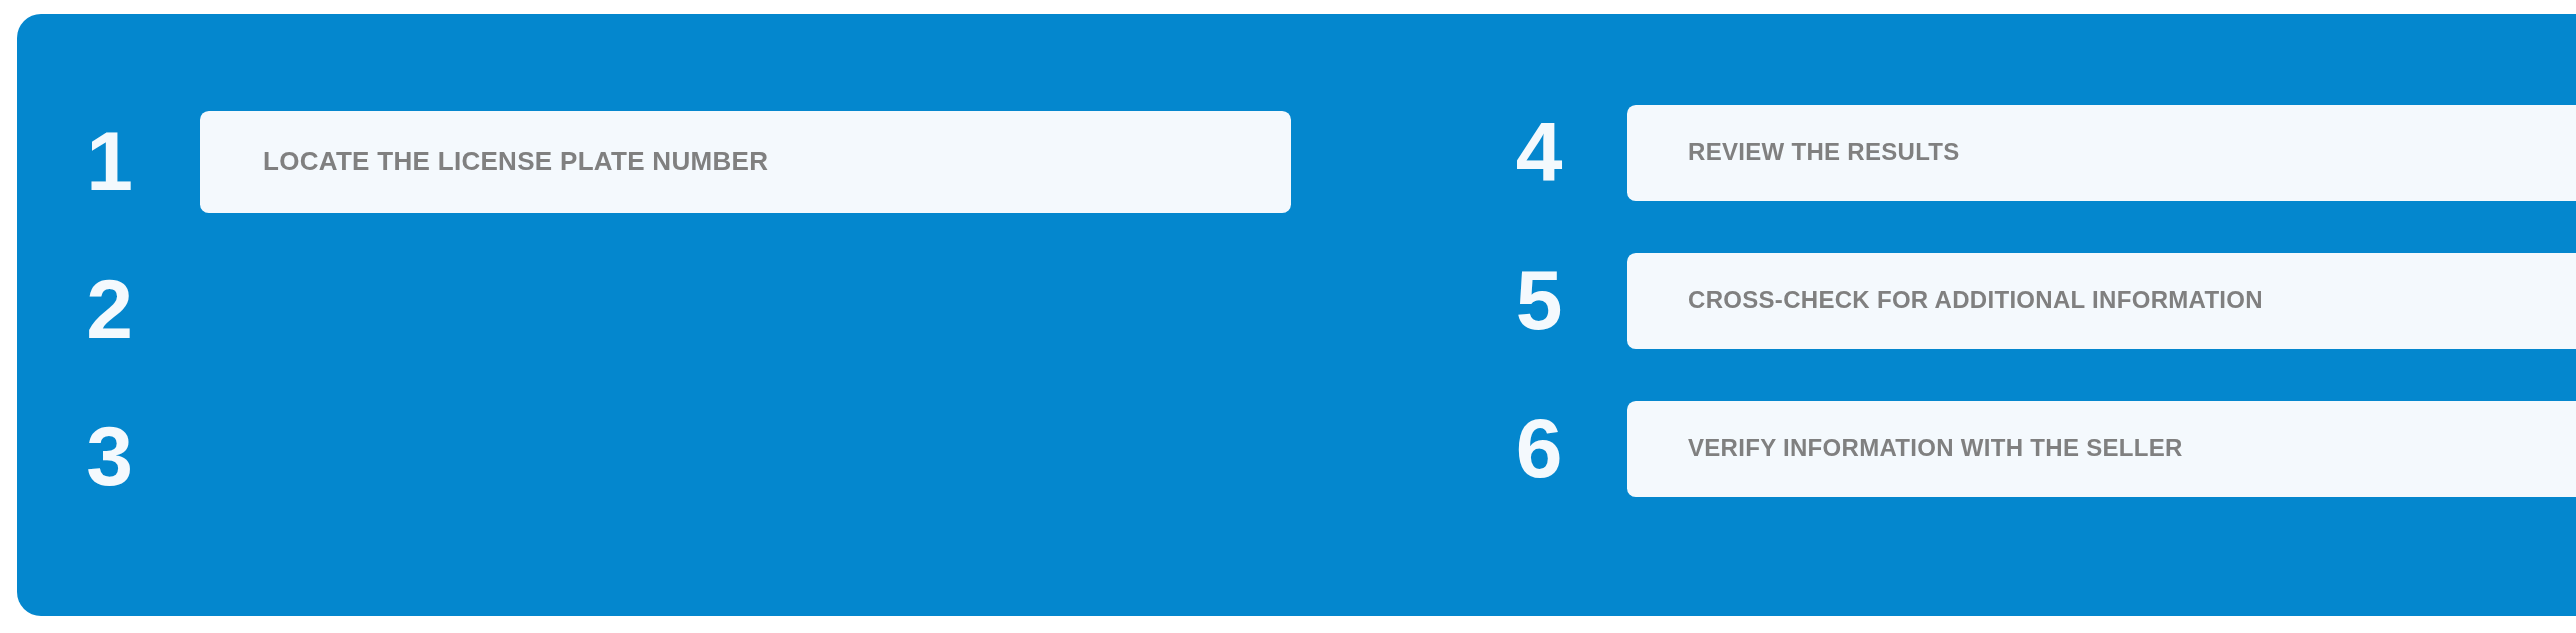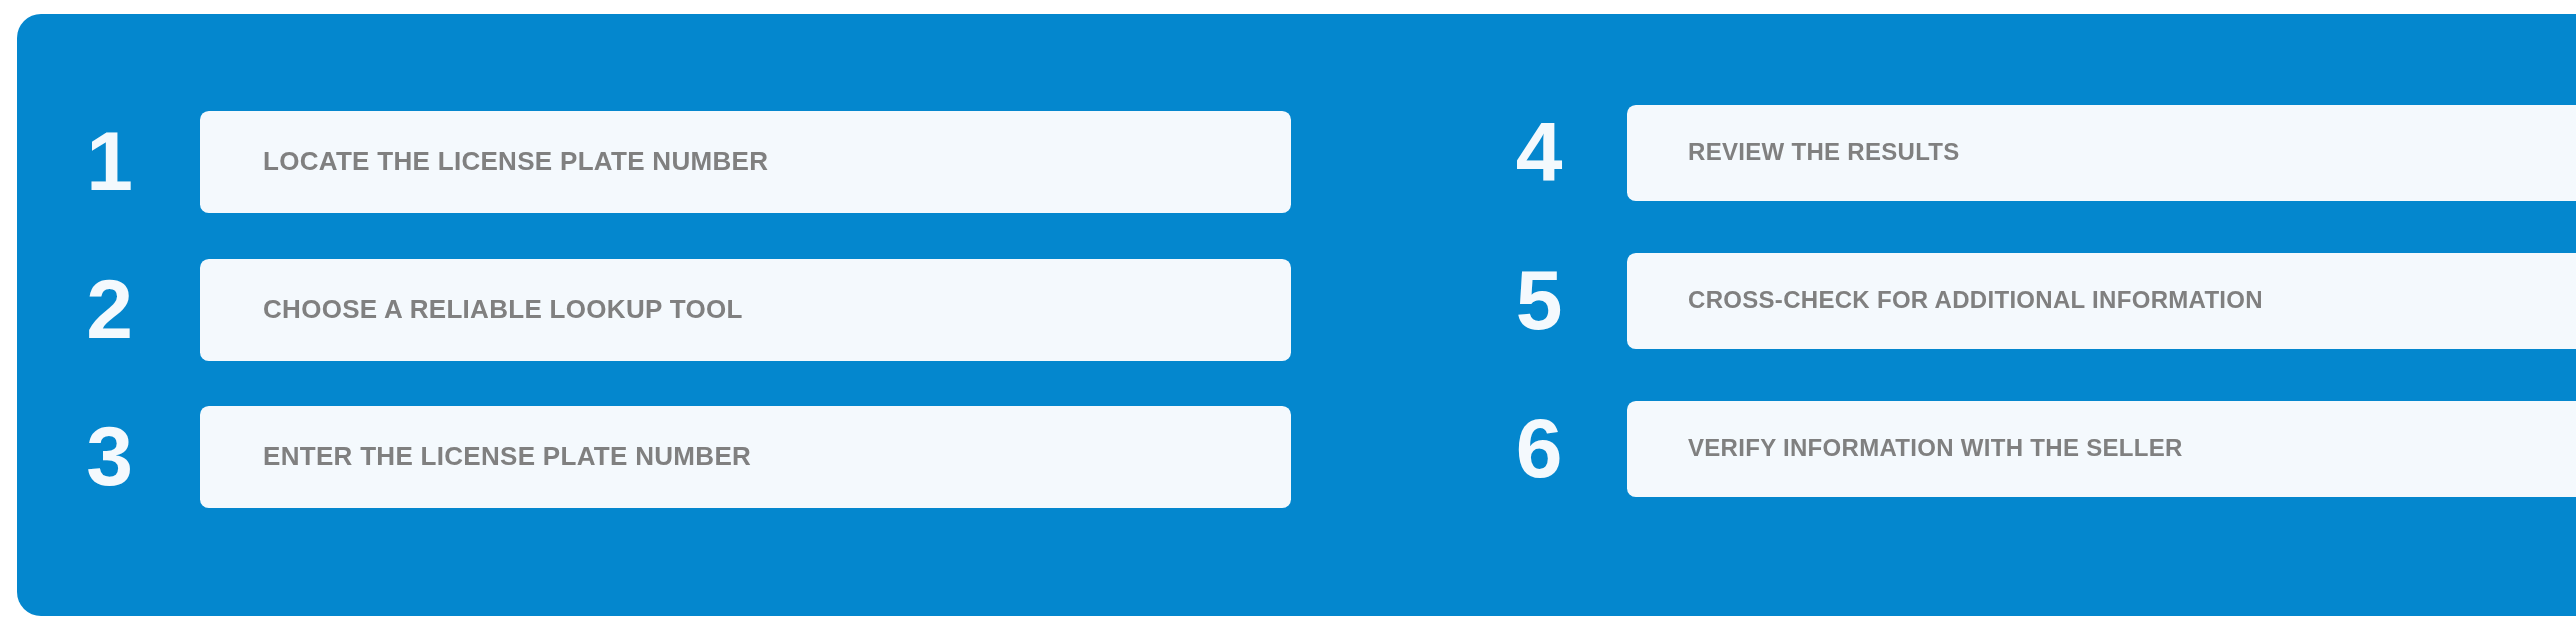--- a/index.html
+++ b/index.html
@@ -134,30 +134,24 @@
 
         <div class="step-row row-1">
           <div class="step-number">1</div>
           <div class="step-card">
             <span class="step-label">LOCATE THE LICENSE PLATE NUMBER</span>
           </div>
         </div>
 
         <div class="step-row row-2">
           <div class="step-number">2</div>
-          <div class="step-card">
-            <span class="step-label">CHOOSE A RELIABLE LOOKUP TOOL</span>
-          </div>
         </div>
 
         <div class="step-row row-3">
           <div class="step-number">3</div>
-          <div class="step-card">
-            <span class="step-label">ENTER THE LICENSE PLATE NUMBER</span>
-          </div>
         </div>
 
       </div>
 
       <div class="column column-right">
 
         <div class="step-row row-1">
           <div class="step-number">4</div>
           <div class="step-card">
             <span class="step-label">REVIEW THE RESULTS</span>

